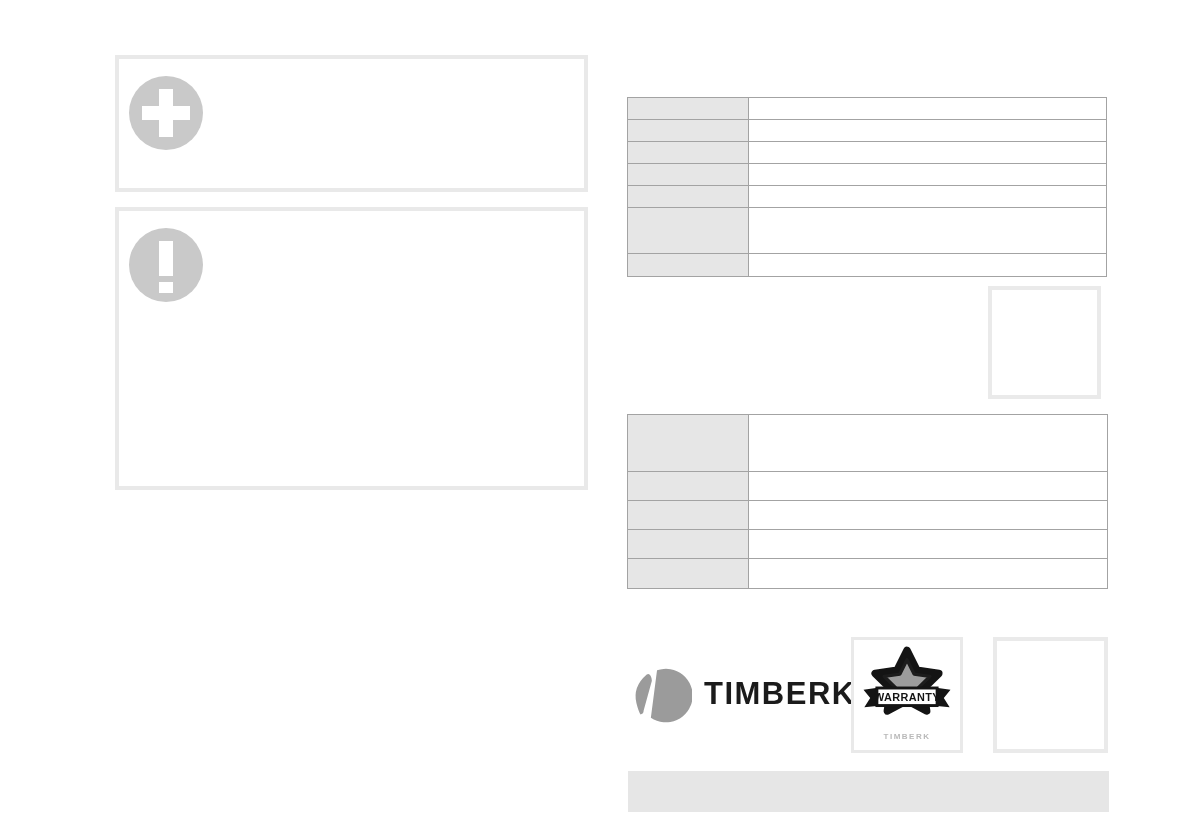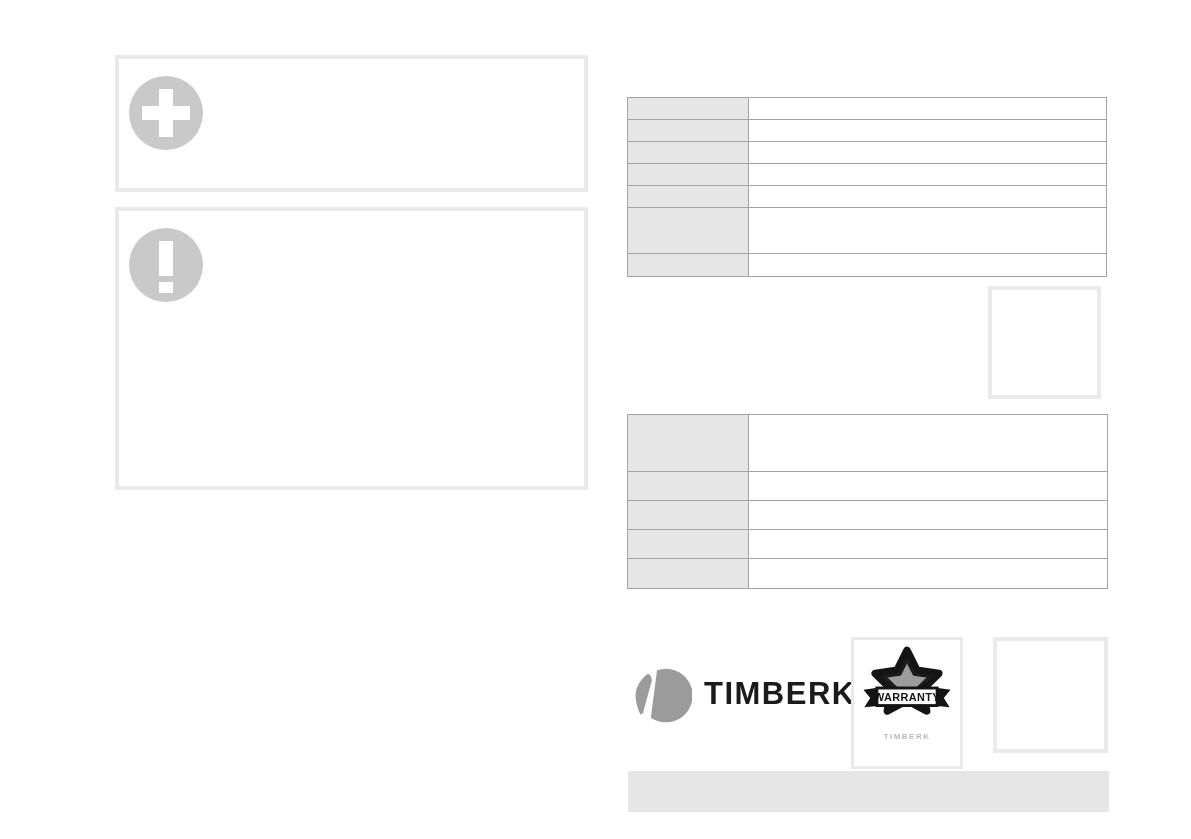--- a/index.html
+++ b/index.html
@@ -54,21 +54,21 @@
   .stamp-box.top{left:988px;top:286px;width:113px;height:113px;}
   .stamp-box.bottom{left:993px;top:637px;width:115px;height:116px;}
   
   .logo{position:absolute;left:620px;top:658px;display:flex;align-items:center;}
   .logo-mark{width:72px;height:72px;flex:none;}
   .wordmark{
     margin-left:12px;font-size:31px;font-weight:bold;letter-spacing:1.5px;
     color:#1b1b1b;transform:scaleY(1.02);white-space:nowrap;
   }
   .badge-box{
-    position:absolute;left:851px;top:637px;width:112px;height:132px;
+    position:absolute;left:851px;top:637px;width:112px;height:116px;
     background:#fff;border:3px solid #e9e9e9;box-sizing:border-box;
     display:flex;flex-direction:column;align-items:center;justify-content:flex-start;
   }
   .badge-box svg.star{width:92px;height:92px;margin-top:2px;}
   .badge-caption{
     font-size:8px;color:#b9b9b9;letter-spacing:1.5px;font-weight:bold;margin-top:-2px;
   }
   
   .footer-bar{position:absolute;left:628px;top:771px;width:481px;height:41px;background:#e6e6e6;}
 </style>

